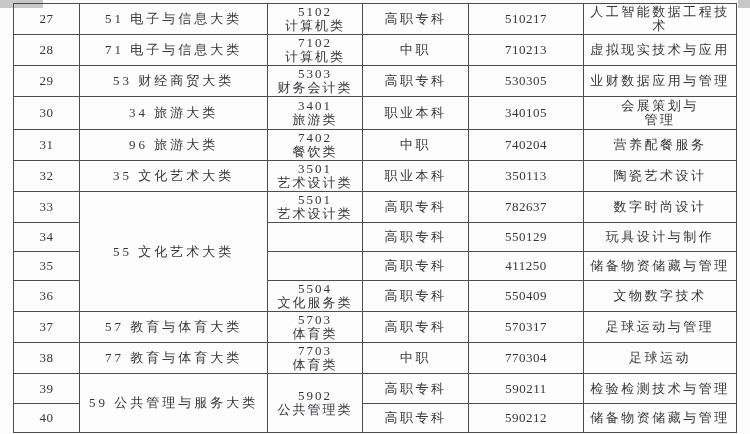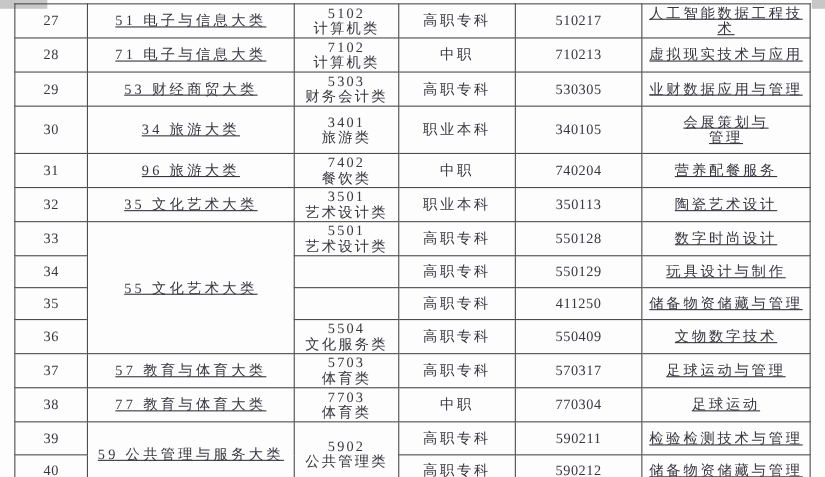--- a/index.html
+++ b/index.html
@@ -31,25 +31,25 @@
     border: 1px solid #4d4d4d;
     text-align: center;
     vertical-align: middle;
     color: #36363e;
     font-size: 13px;
     line-height: 14px;
     padding: 1px 2px;
     overflow: hidden;
   }
   td.c-no   { letter-spacing: 0.5px; }
-  td.c-cat  { letter-spacing: 3px; text-decoration: underline; }
+  td.c-cat  { letter-spacing: 3px; }
   td.c-sub  { letter-spacing: 2px; white-space: pre-line; font-size: 12.5px; }
   td.c-lvl  { letter-spacing: 2.5px; font-size: 12.5px; }
   td.c-code { letter-spacing: 0.5px; }
-  td.c-prog { letter-spacing: 2.5px; white-space: pre-line; font-size: 12.5px; text-decoration: underline; }
+  td.c-prog { letter-spacing: 2.5px; white-space: pre-line; font-size: 12.5px; }
 </style>
 </head>
 <body>
 
 <div class="page">
   <div class="artifact tl"></div>
   <div class="artifact tr"></div>
 
   <table class="program-table">
     <colgroup>
@@ -81,21 +81,21 @@
       </tr>
       <tr style="height:29px">
         <td class="c-no">29</td>
         <td class="c-cat">53 财经商贸大类</td>
         <td class="c-sub">5303
 财务会计类</td>
         <td class="c-lvl">高职专科</td>
         <td class="c-code">530305</td>
         <td class="c-prog">业财数据应用与管理</td>
       </tr>
-      <tr style="height:43px">
+      <tr style="height:33px">
         <td class="c-no">30</td>
         <td class="c-cat">34 旅游大类</td>
         <td class="c-sub">3401
 旅游类</td>
         <td class="c-lvl">职业本科</td>
         <td class="c-code">340105</td>
         <td class="c-prog">会展策划与
 管理</td>
       </tr>
       <tr style="height:30px">
@@ -115,21 +115,21 @@
         <td class="c-lvl">职业本科</td>
         <td class="c-code">350113</td>
         <td class="c-prog">陶瓷艺术设计</td>
       </tr>
       <tr style="height:29px">
         <td class="c-no">33</td>
         <td class="c-cat" rowspan="4">55 文化艺术大类</td>
         <td class="c-sub">5501
 艺术设计类</td>
         <td class="c-lvl">高职专科</td>
-        <td class="c-code">550128</td>
+        <td class="c-code">782637</td>
         <td class="c-prog">数字时尚设计</td>
       </tr>
       <tr style="height:29px">
         <td class="c-no">34</td>
         <td class="c-sub"></td>
         <td class="c-lvl">高职专科</td>
         <td class="c-code">550129</td>
         <td class="c-prog">玩具设计与制作</td>
       </tr>
       <tr style="height:29px">

